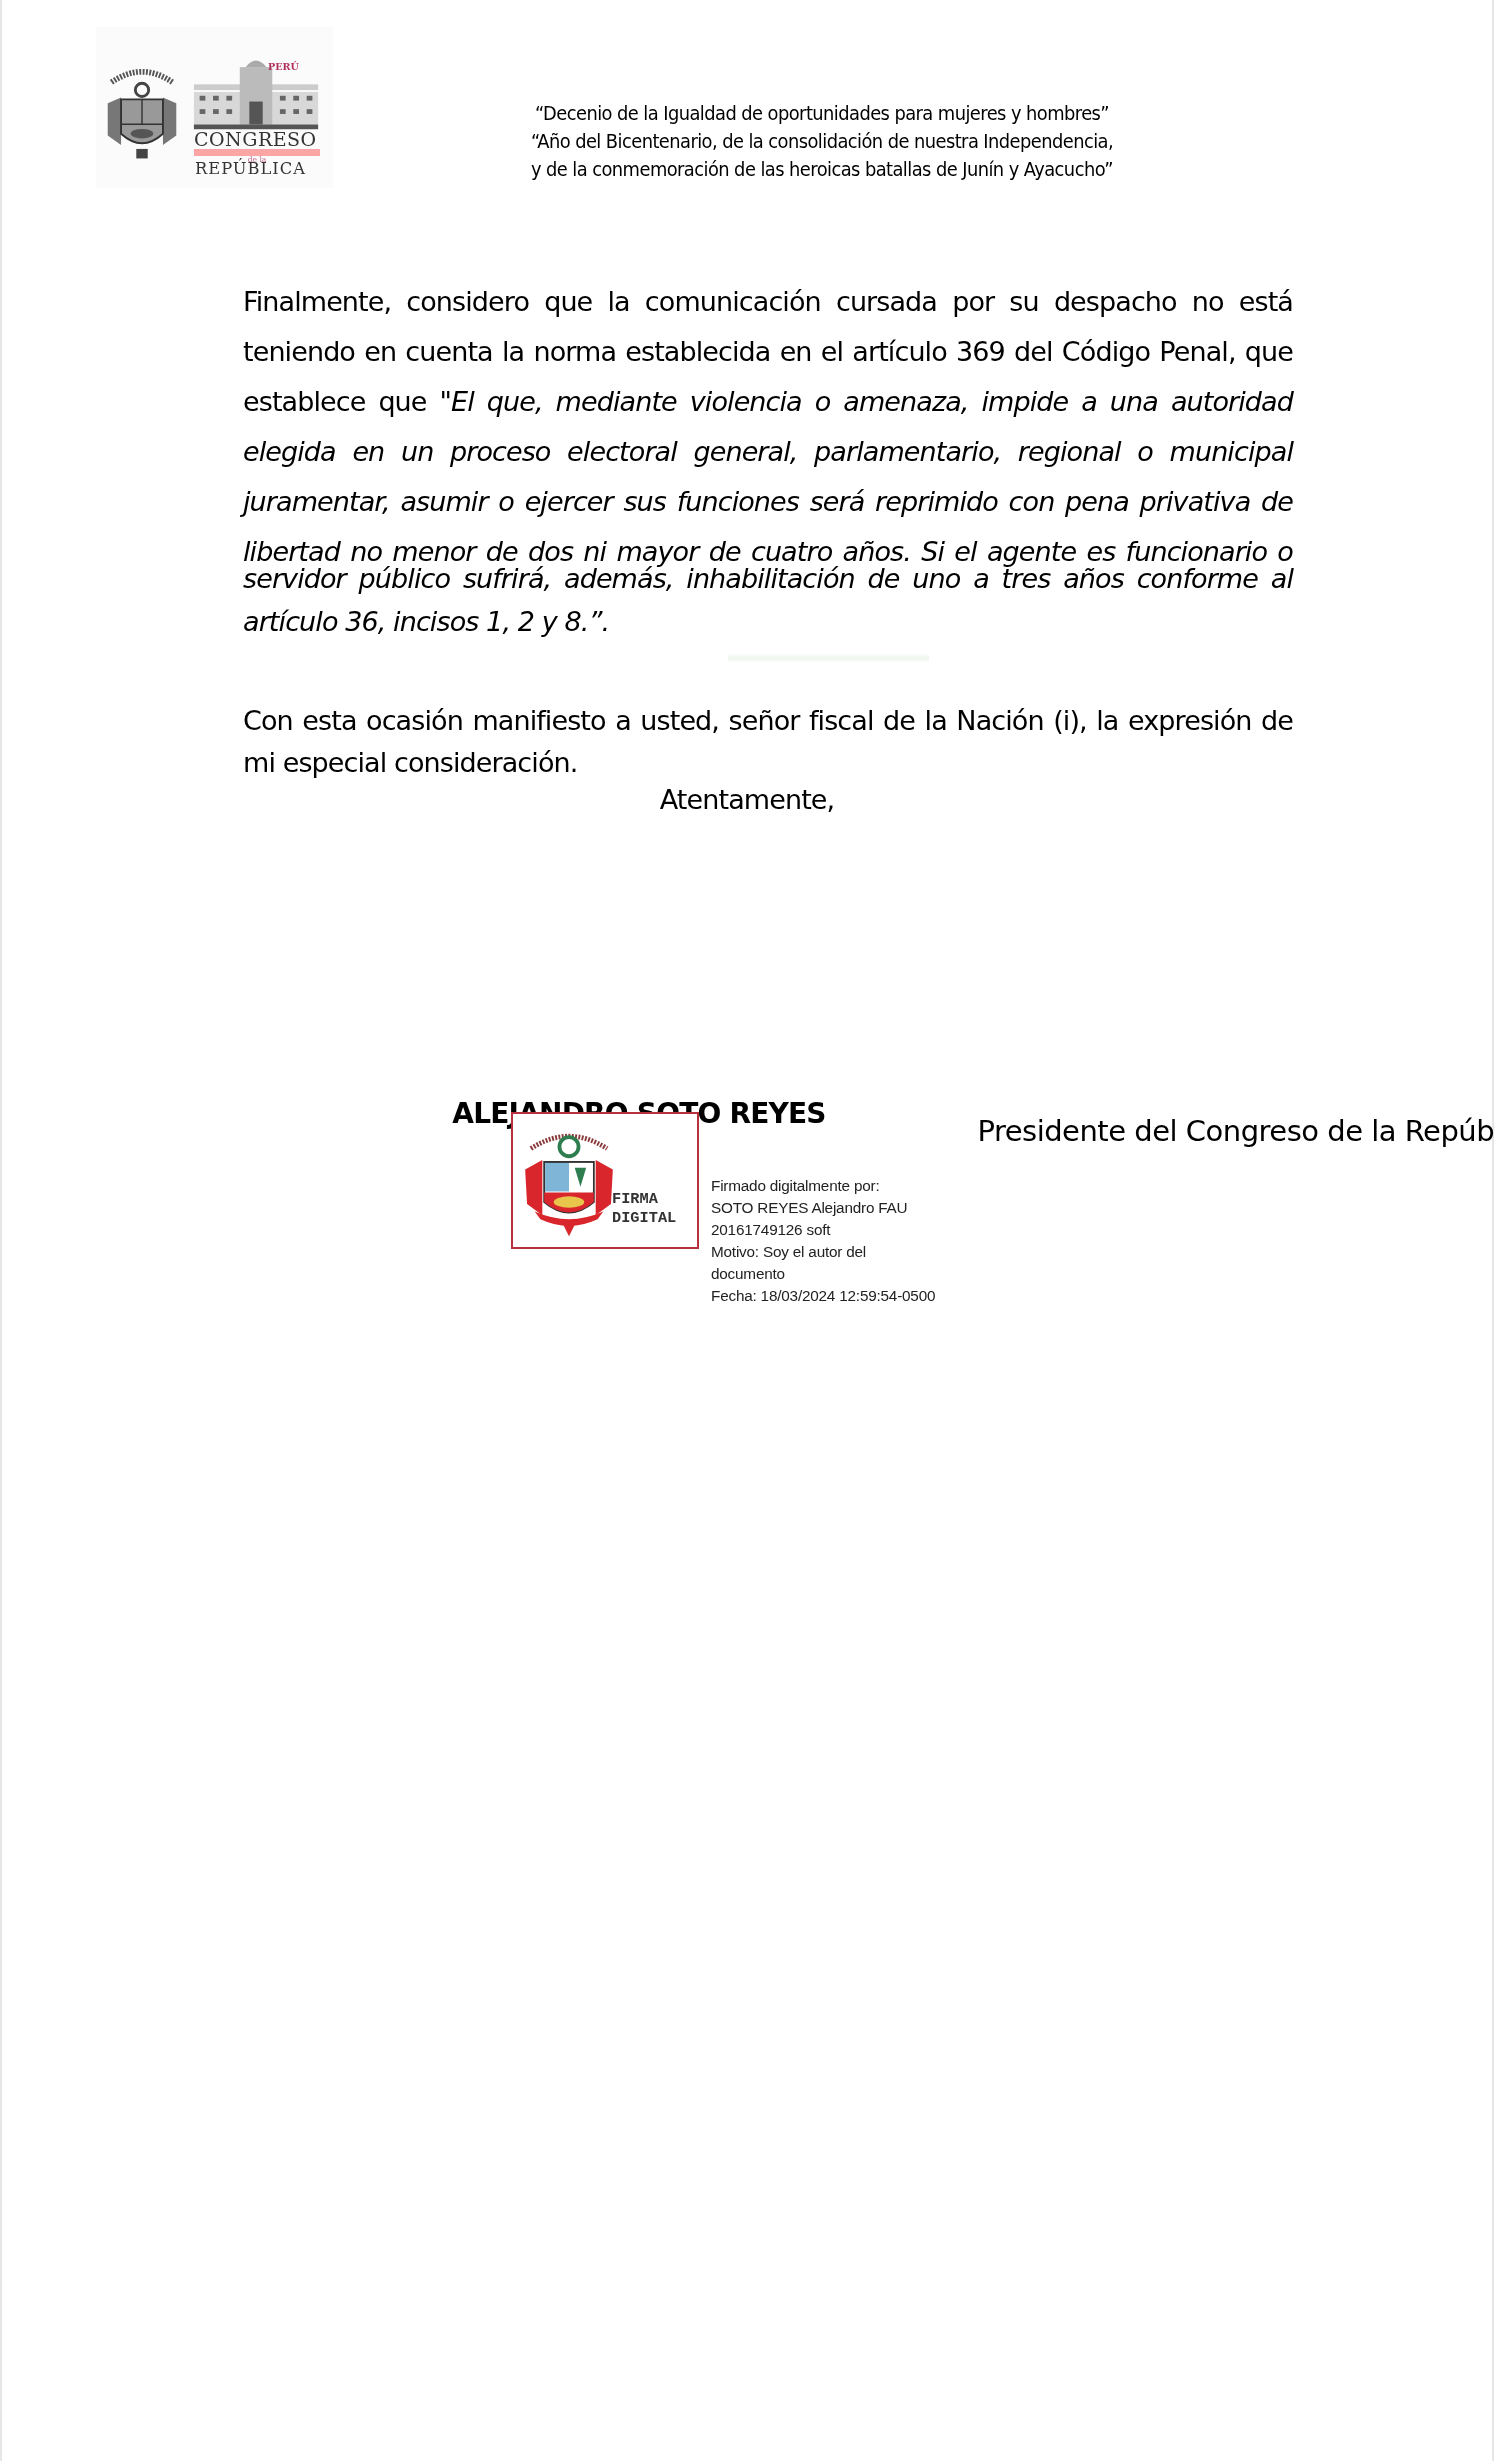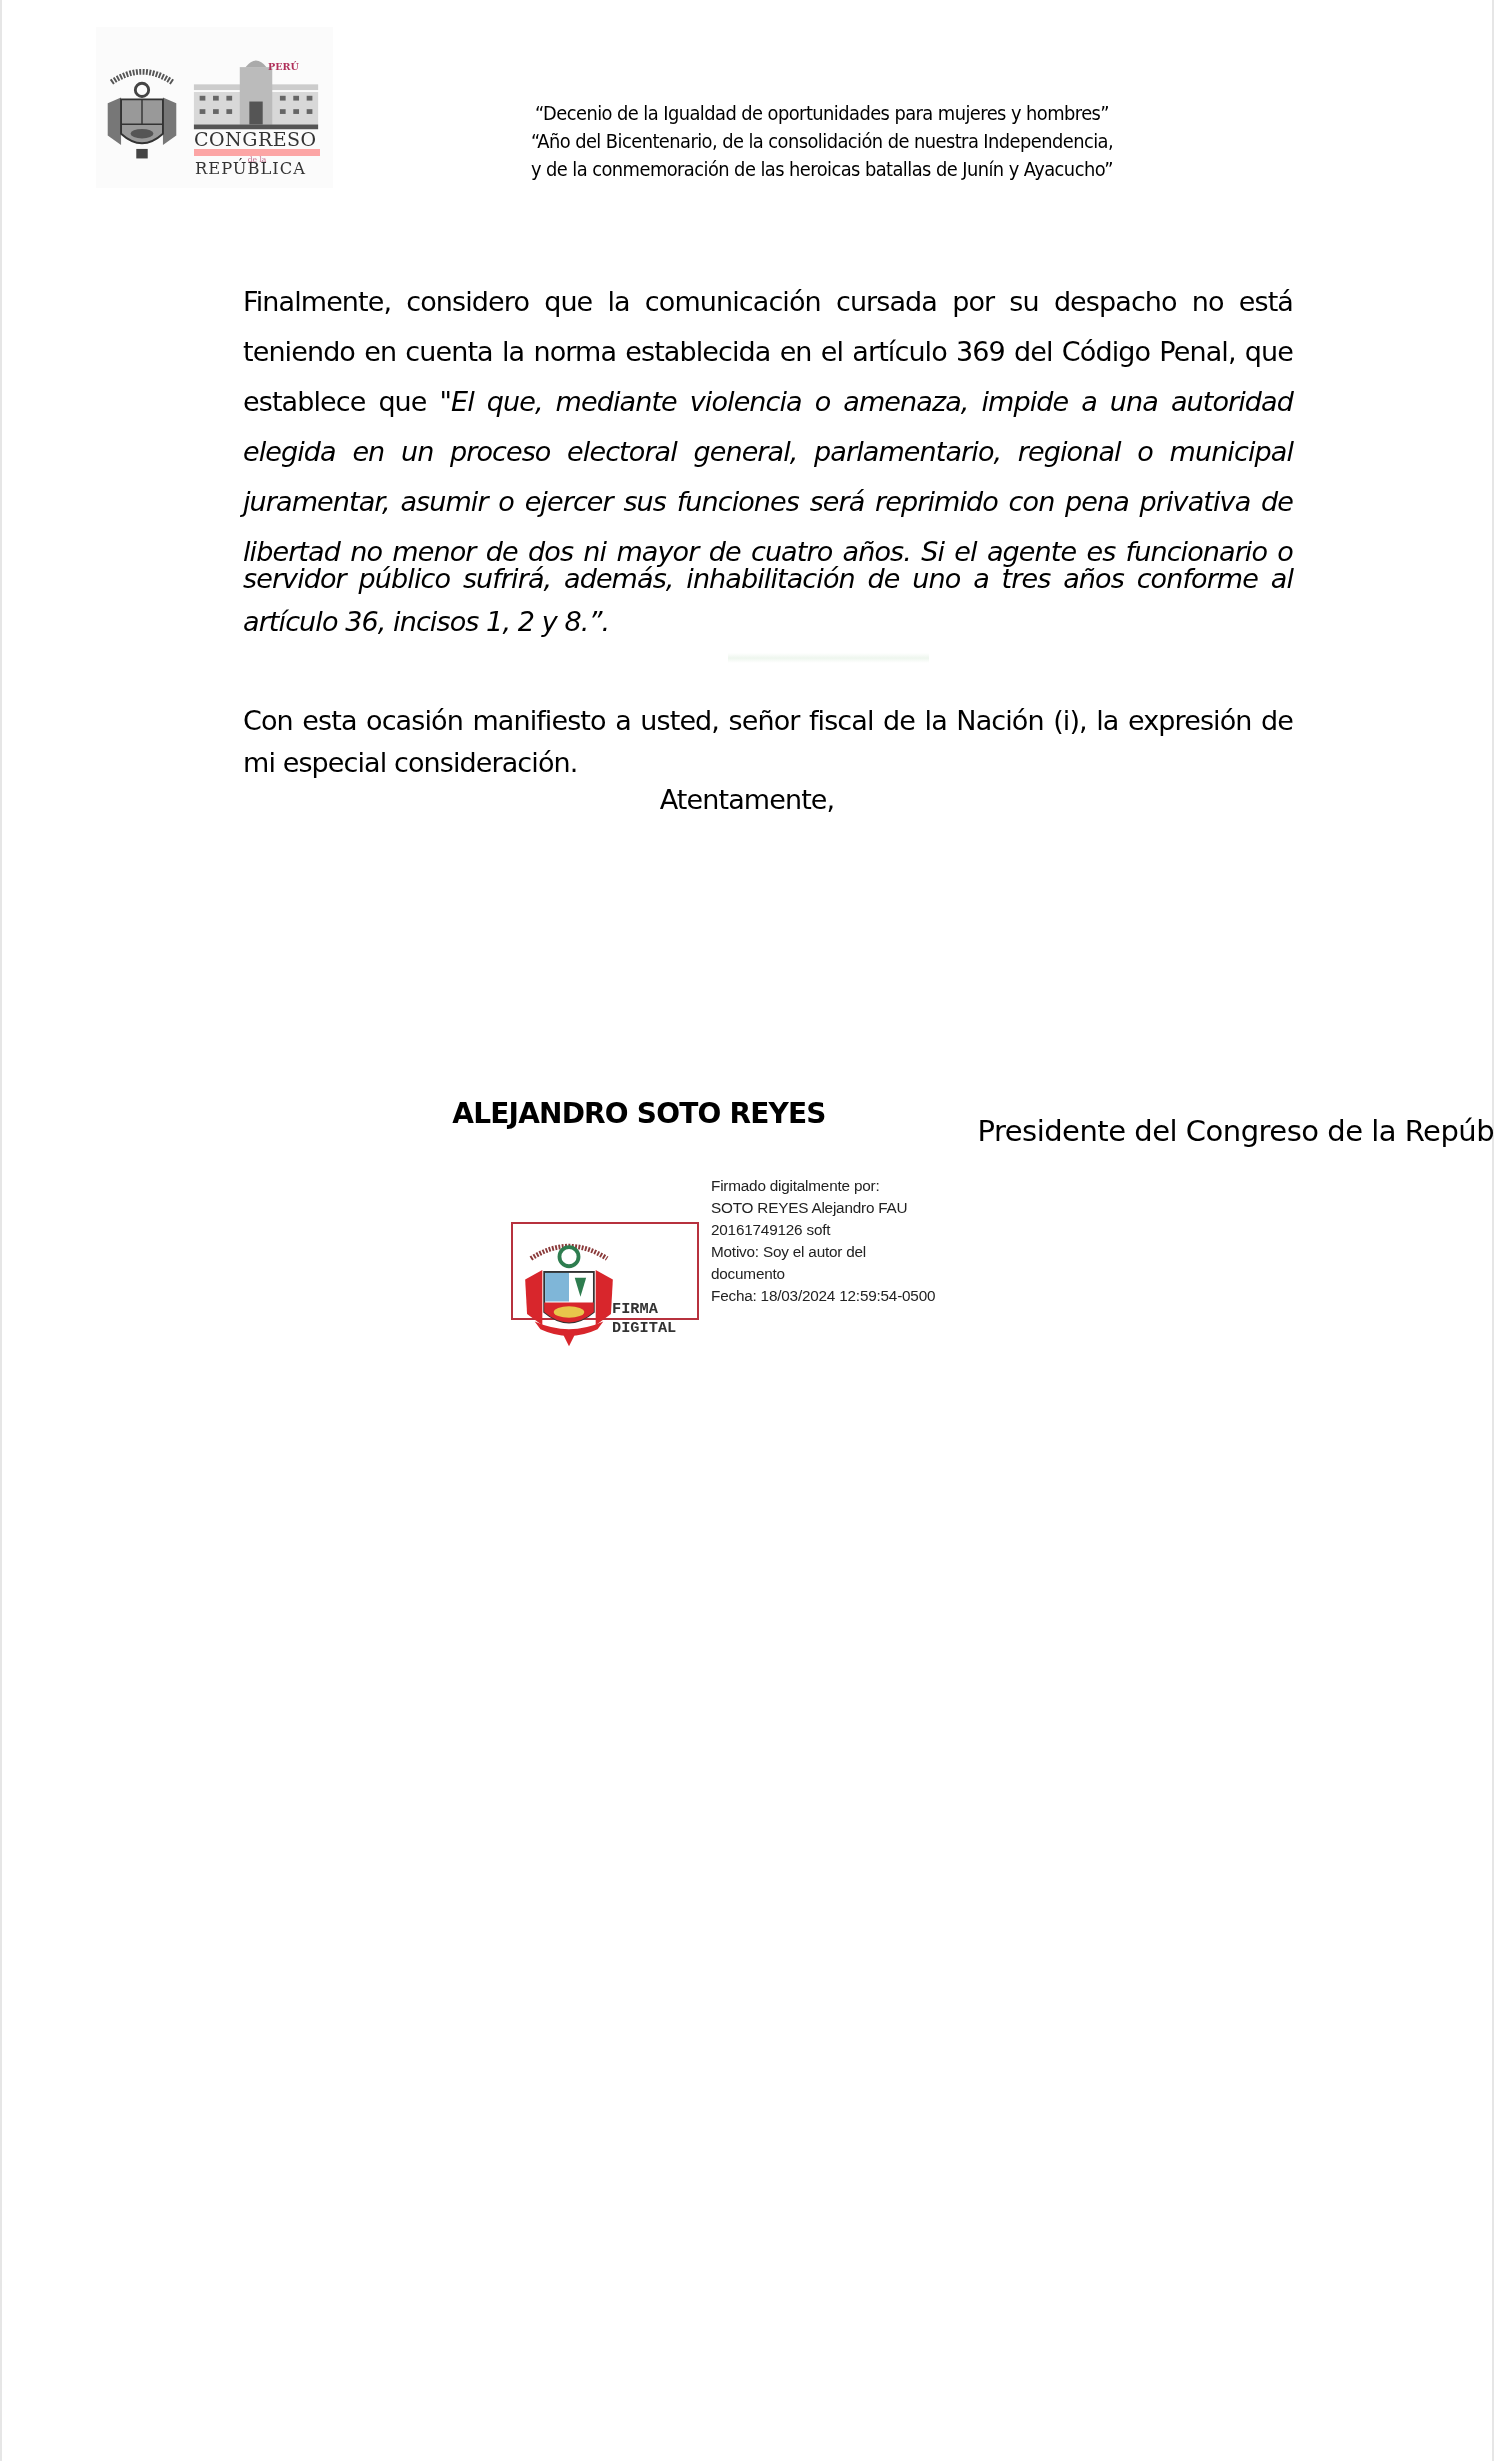--- a/index.html
+++ b/index.html
@@ -28,21 +28,21 @@
   .para2 { position:absolute; left:243px; top:700px; width:1050px; font-size:27px; letter-spacing:-0.9px; line-height:42px; }
   .para2 .ln { display:block; white-space:nowrap; }
   .j { text-align:justify; text-align-last:justify; }
   .closing { position:absolute; left:0; width:1494px; top:784px; text-align:center; font-size:27px; letter-spacing:-0.9px; box-sizing:border-box; }
 
   .green-smudge { position:absolute; left:728px; top:653px; width:201px; height:9.6px; background:linear-gradient(#ffffff,#eef6ee,#ffffff); }
 
   .sign-name { position:absolute; left:0; width:1230px; top:1097px; text-align:center; font-weight:bold; font-size:28px; letter-spacing:-0.8px; padding-left:48px; box-sizing:border-box; }
   .sign-title { position:absolute; left:0; width:1494px; top:1114px; text-align:right; font-size:29px; letter-spacing:-0.5px; padding-left:38px; box-sizing:border-box;margin-left:48px; }
 
-  .sig-box { position:absolute; left:511px; top:1222px; width:188px; height:98px; border:2.9px solid #b7313e; box-sizing:border-box; background:#fff; }
+  .sig-box { position:absolute; left:511px; top:1112px; width:188px; height:137px; border:2.9px solid #b7313e; box-sizing:border-box; background:#fff; }
   .sig-coat { position:absolute; left:7.6px; top:5.7px; width:96px; height:122px; }
   .sig-firma { position:absolute; left:99px; top:76px; font-family:"Liberation Mono", monospace; font-weight:bold; font-size:15.3px; line-height:19px; color:#333; }
   .sig-text { position:absolute; left:711px; top:1175px; font-family:"Liberation Sans", sans-serif; font-size:15.3px; line-height:22px; color:#222; letter-spacing:-0.2px; }
   .sig-text div { white-space:nowrap; }
 </style>
 </head>
 <body>
 
 <div class="page-edge edge-left"></div>
 <div class="page-edge edge-right"></div>

